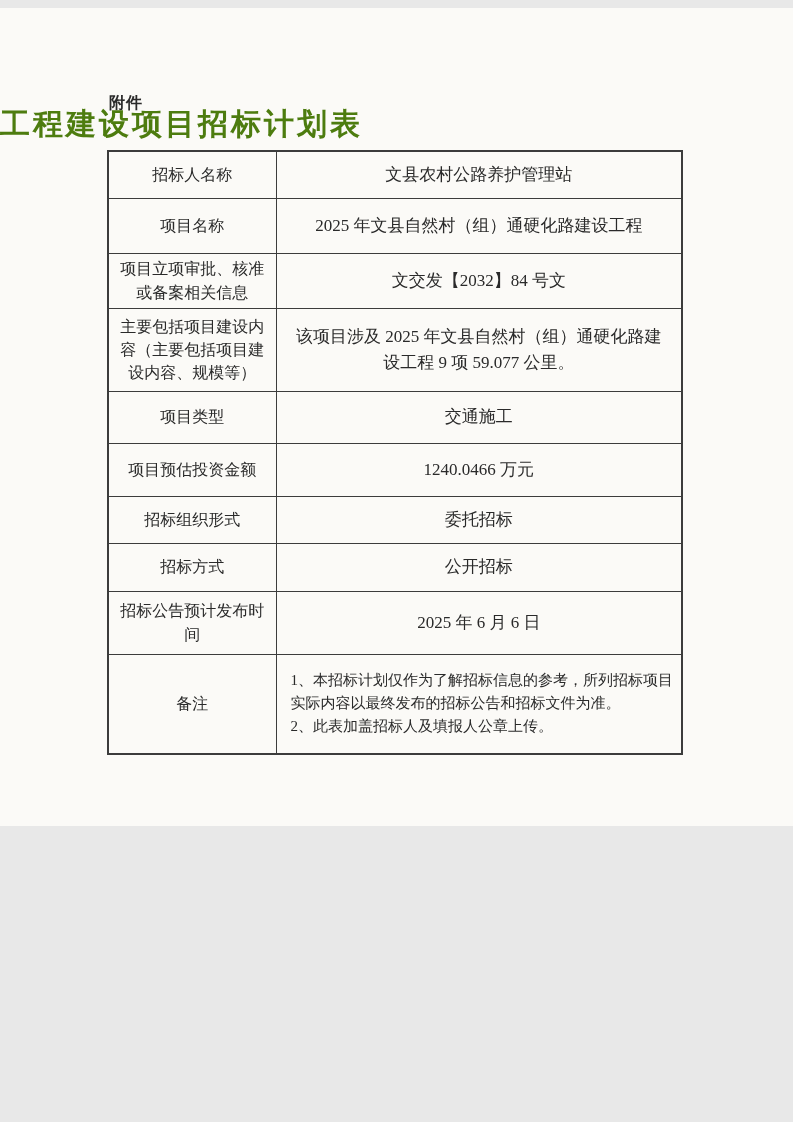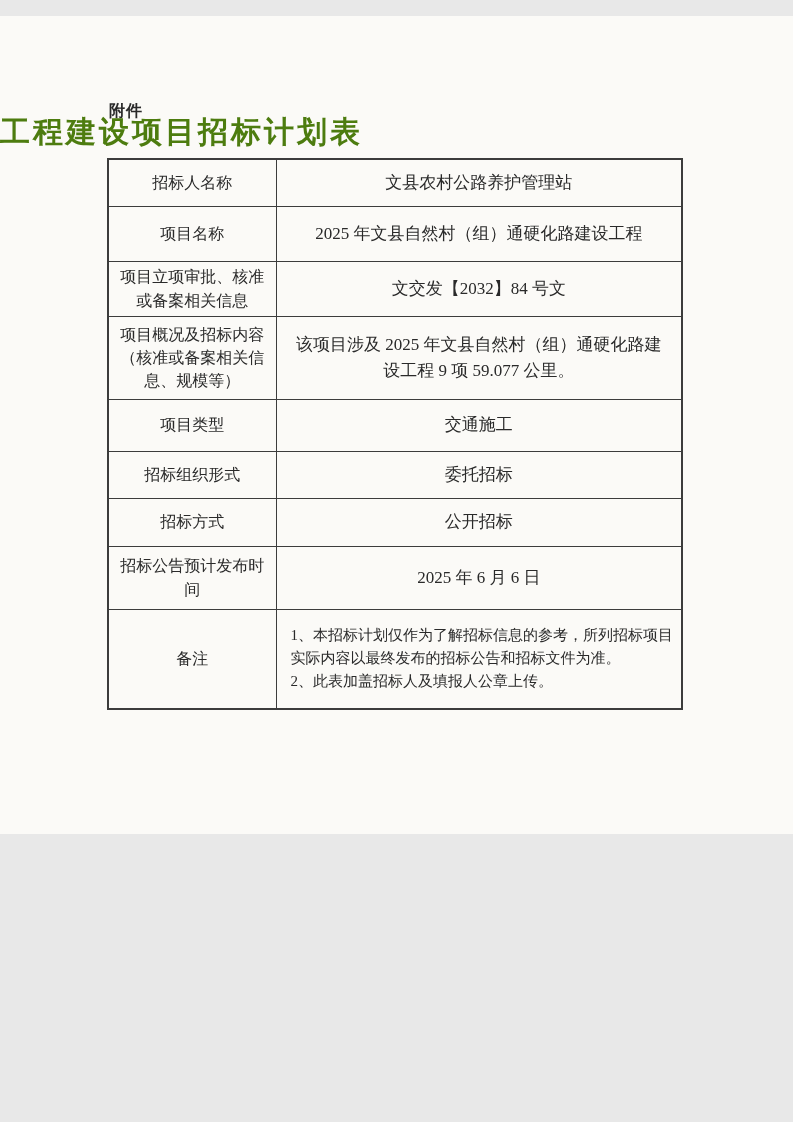--- a/index.html
+++ b/index.html
@@ -1,19 +1,19 @@
 <!DOCTYPE html>
 <html><head>
 <meta charset="utf-8">
 <style>
   html,body{margin:0;padding:0;background:#e8e8e8;}
   .page{
     position:relative;
     width:793px;height:818px;
-    margin:16px auto;
+    margin:8px auto;
     background:#fbfaf7;
     overflow:hidden;
     font-family:"Liberation Serif","DejaVu Serif",serif;
     color:#2a2a2a;
   }
   .attachment{
     position:absolute;left:109px;top:85px;
     font-size:16px;font-weight:bold;letter-spacing:1px;
   }
   .doc-title{
@@ -107,26 +107,30 @@
       </tr>
       <tr class="r2">
         <td class="lbl">项目名称</td>
         <td class="val">2025 年文县自然村（组）通硬化路建设工程</td>
       </tr>
       <tr class="r4">
         <td class="lbl">项目立项审批、核准或备案相关信息</td>
         <td class="val">文交发【2032】84 号文</td>
       </tr>
       <tr class="r5">
-        <td class="lbl">项目概况及招标内容（核准或备案相关信息、规模等）</td>
+        <td class="lbl">主要包括项目建设内容（主要包括项目建设内容、规模等）</td>
         <td class="val">该项目涉及 2025 年文县自然村（组）通硬化路建设工程 9 项 59.077 公里。</td>
       </tr>
       <tr class="r6">
         <td class="lbl">项目类型</td>
         <td class="val">交通施工</td>
+      </tr>
+      <tr class="r7">
+        <td class="lbl">项目预估投资金额</td>
+        <td class="val">1240.0466 万元</td>
       </tr>
       <tr class="r8">
         <td class="lbl">招标组织形式</td>
         <td class="val">委托招标</td>
       </tr>
       <tr class="r9">
         <td class="lbl">招标方式</td>
         <td class="val">公开招标</td>
       </tr>
       <tr class="r10">

